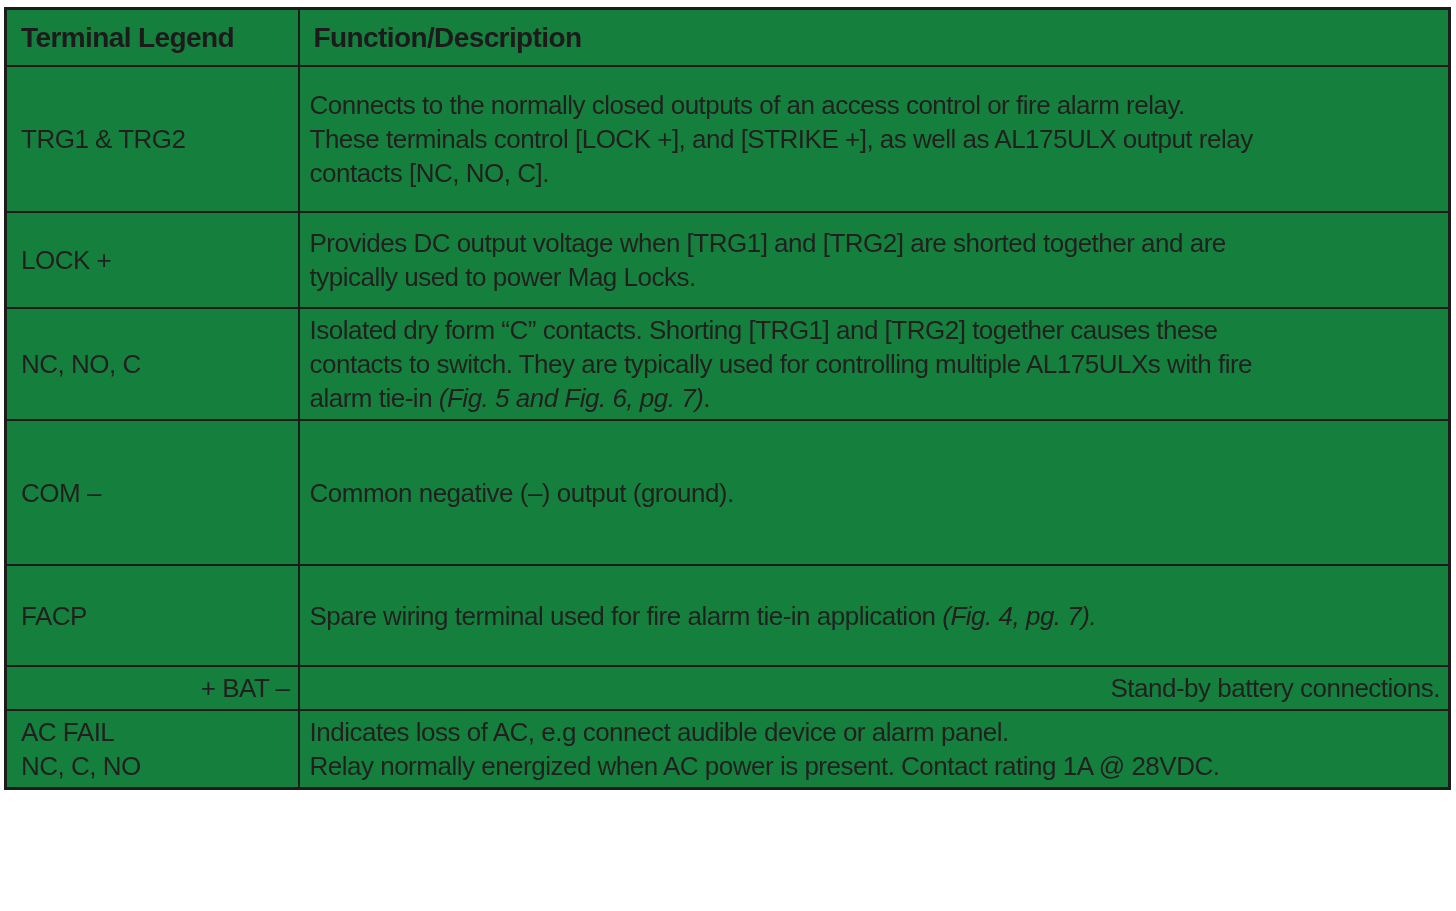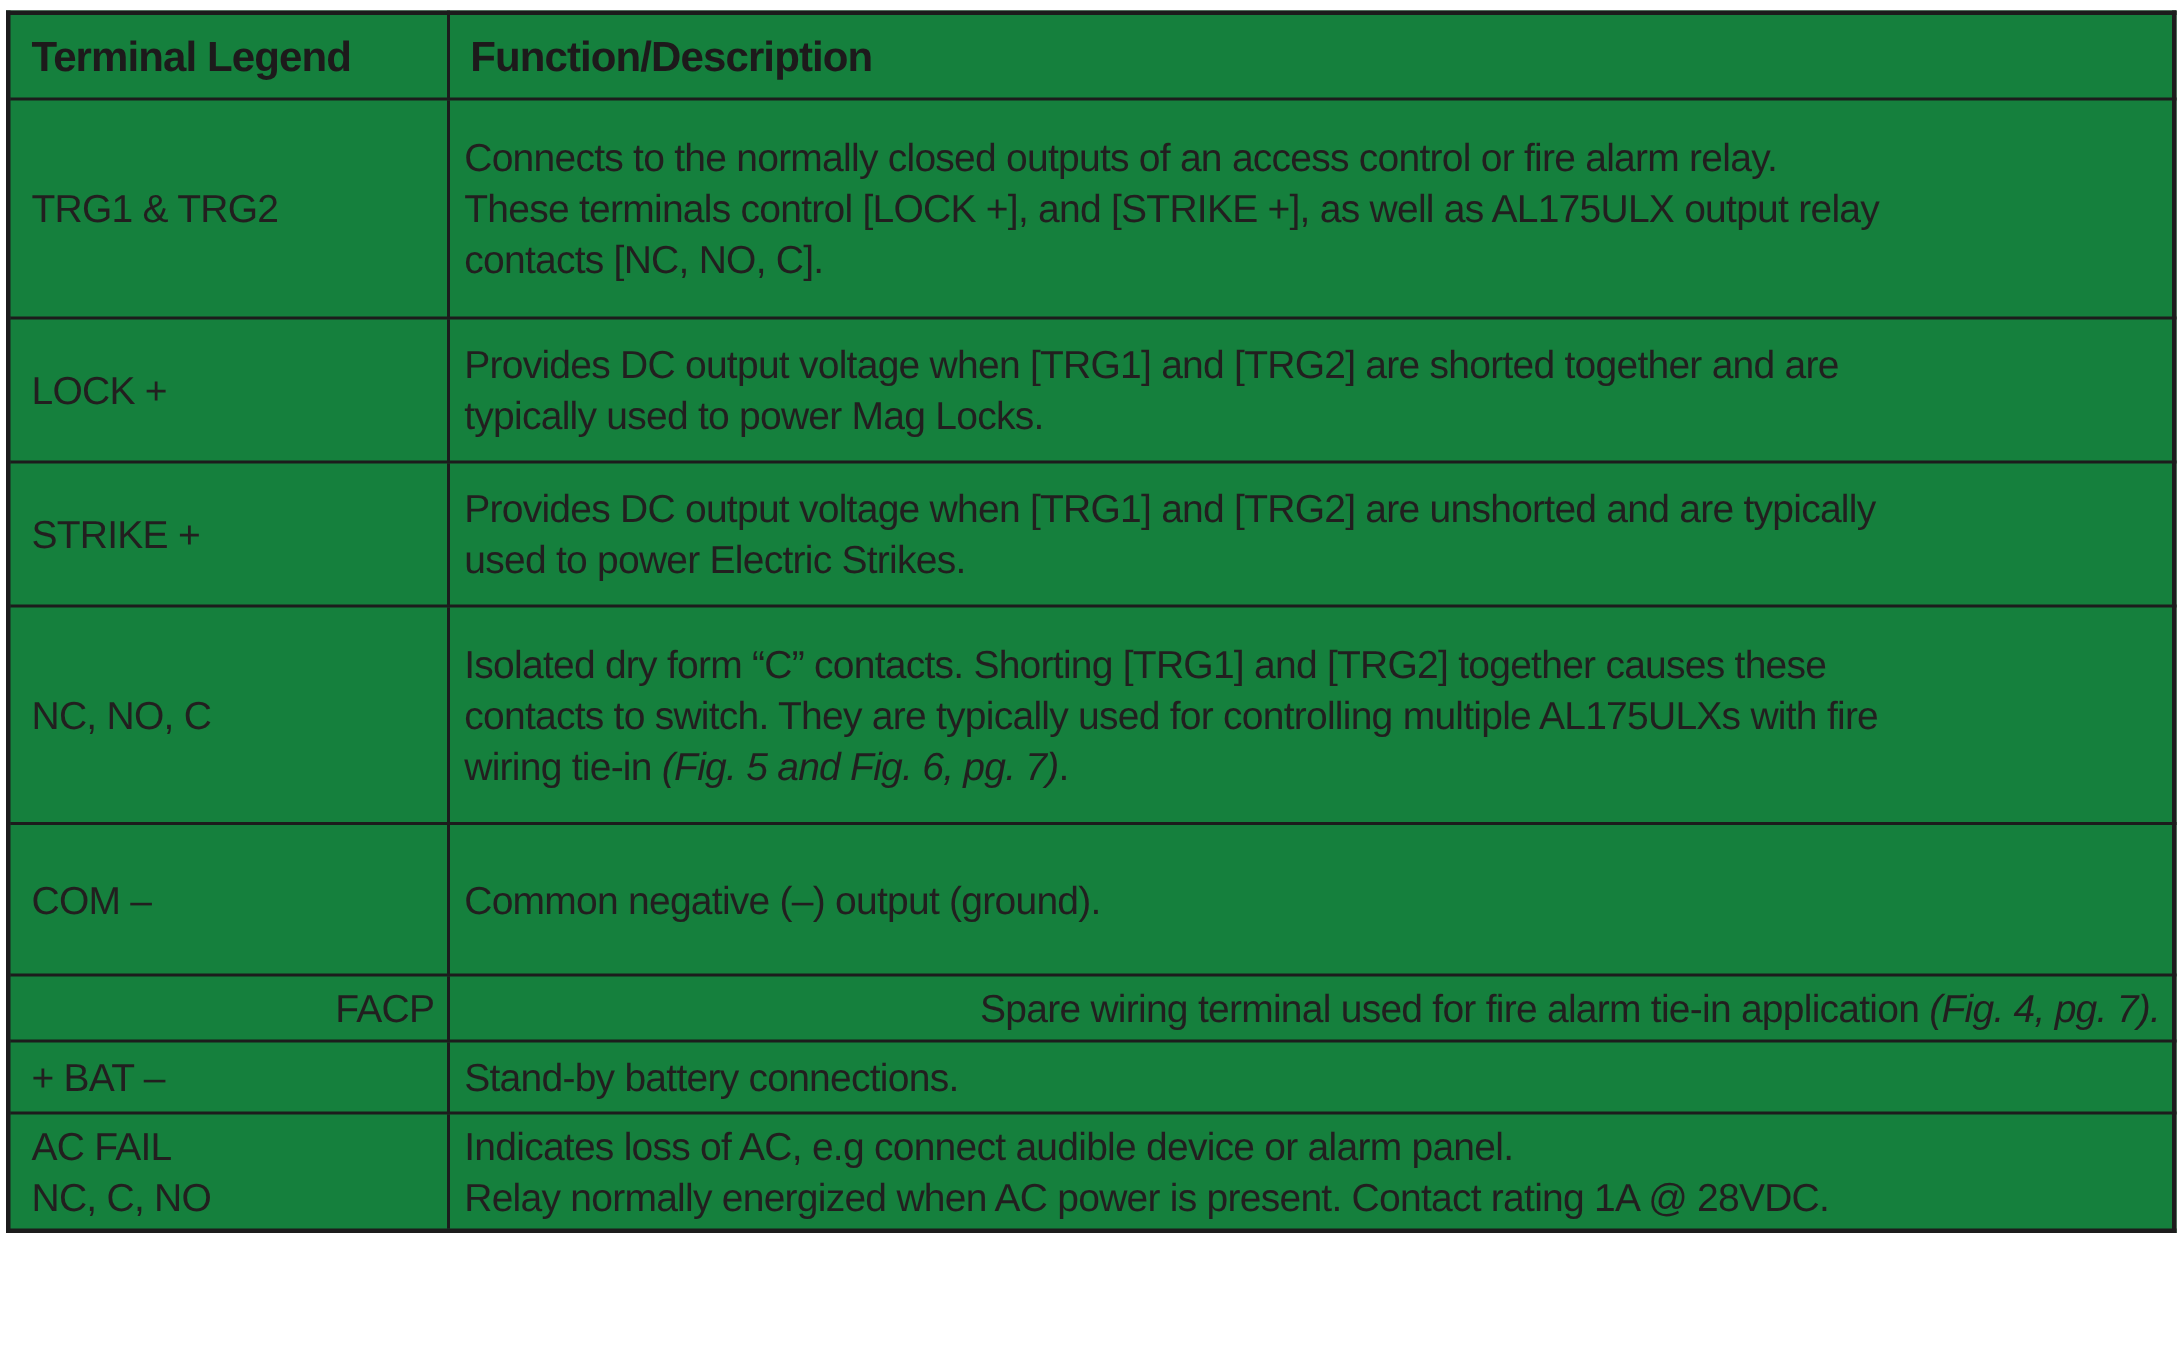--- a/index.html
+++ b/index.html
@@ -100,35 +100,26 @@
           <td class="col-terminal">
             <div class="line">LOCK +</div>
           </td>
           <td class="col-description">
             <div class="line"><span>Provides DC output voltage when [TRG1] and [TRG2] are shorted together and are</span></div>
             <div class="line"><span>typically used to power Mag Locks.</span></div>
           </td>
         </tr>
         <tr>
           <td class="col-terminal">
-            <div class="line">STRIKE +</div>
-          </td>
-          <td class="col-description">
-            <div class="line"><span>Provides DC output voltage when [TRG1] and [TRG2] are unshorted and are typically</span></div>
-            <div class="line"><span>used to power Electric Strikes.</span></div>
-          </td>
-        </tr>
-        <tr>
-          <td class="col-terminal">
             <div class="line">NC, NO, C</div>
           </td>
           <td class="col-description">
             <div class="line"><span>Isolated dry form “C” contacts. Shorting [TRG1] and [TRG2] together causes these</span></div>
             <div class="line"><span>contacts to switch. They are typically used for controlling multiple AL175ULXs with fire</span></div>
-            <div class="line"><span>wiring tie-in </span><span class="italic">(Fig. 5 and Fig. 6, pg. 7)</span><span>.</span></div>
+            <div class="line"><span>alarm tie-in </span><span class="italic">(Fig. 5 and Fig. 6, pg. 7)</span><span>.</span></div>
           </td>
         </tr>
         <tr>
           <td class="col-terminal">
             <div class="line">COM –</div>
           </td>
           <td class="col-description">
             <div class="line"><span>Common negative (–) output (ground).</span></div>
           </td>
         </tr>

